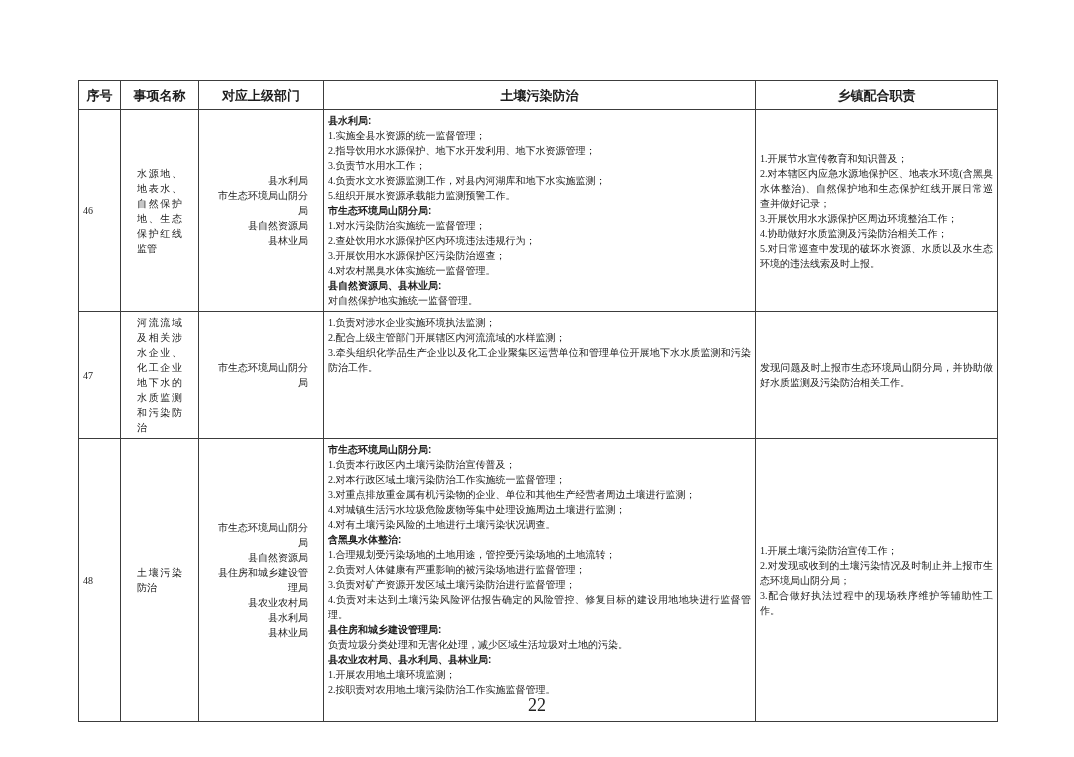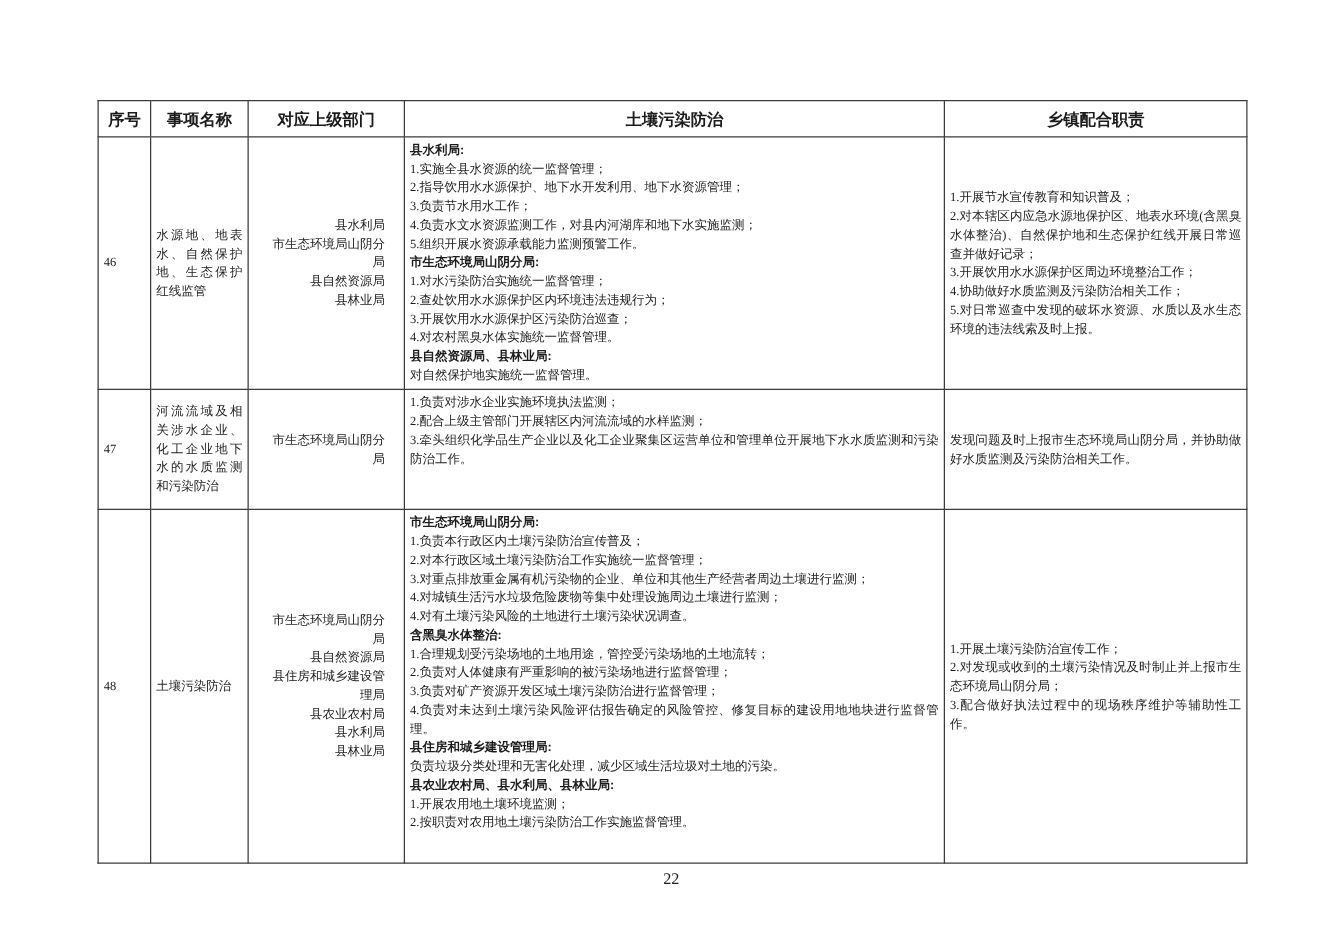--- a/index.html
+++ b/index.html
@@ -20,32 +20,32 @@
     vertical-align:middle;
     word-break:break-all;
     overflow:hidden;
   }
   .doc-table thead th{
     font-family:"Liberation Sans","DejaVu Sans",sans-serif;
     font-weight:bold;font-size:13px;text-align:center;
     height:24px;padding:2px 0;
   }
   td.cell-id{}
-  td.cell-name{text-align:justify;padding:3px 4px;margin-left:36px;}
+  td.cell-name{text-align:justify;padding:3px 16px;margin-left:36px;}
   td.cell-depts{text-align:right;padding:3px 15px;}
   td.cell-duties{vertical-align:top;text-align:justify;}
   td.cell-township{text-align:justify;}
   .duty-heading{
     font-family:"Liberation Sans","DejaVu Sans",sans-serif;
     font-weight:bold;
   }
   .duty-line,.township-line,.dept-line{display:block;}
   .page-number{
     position:absolute;left:0;top:695px;width:100%;
-    text-align:center;font-size:13px;color:#222;
+    text-align:center;font-size:18px;color:#222;
   }
 </style>
 </head>
 <body>
 
 <table class="doc-table">
   <colgroup>
       <col style="width: 42px;">
       <col style="width: 78px;">
       <col style="width: 125px;">

